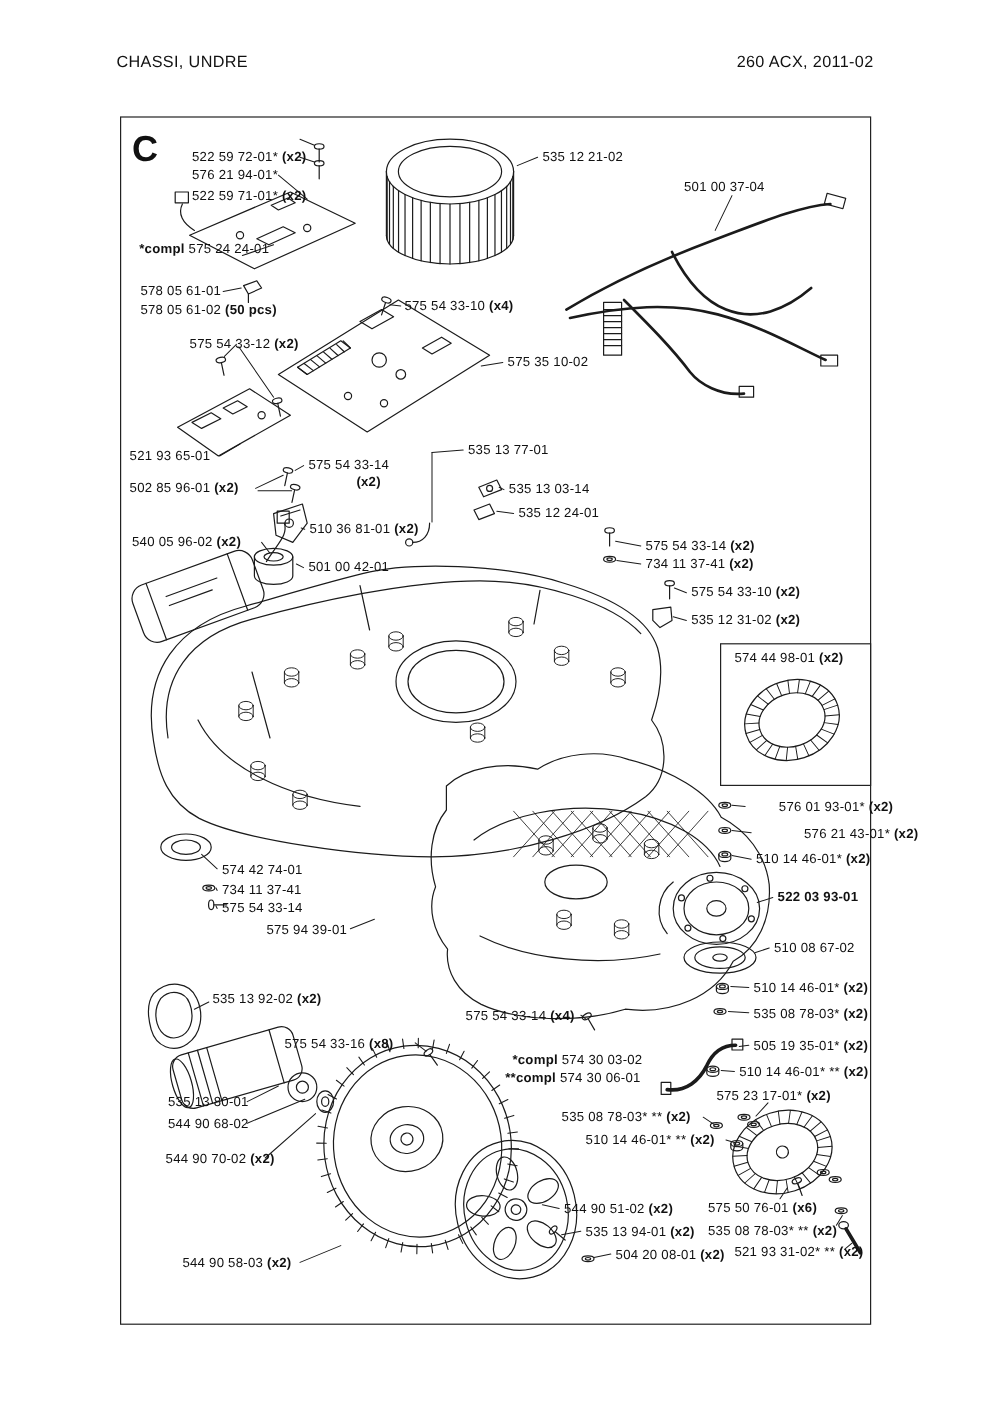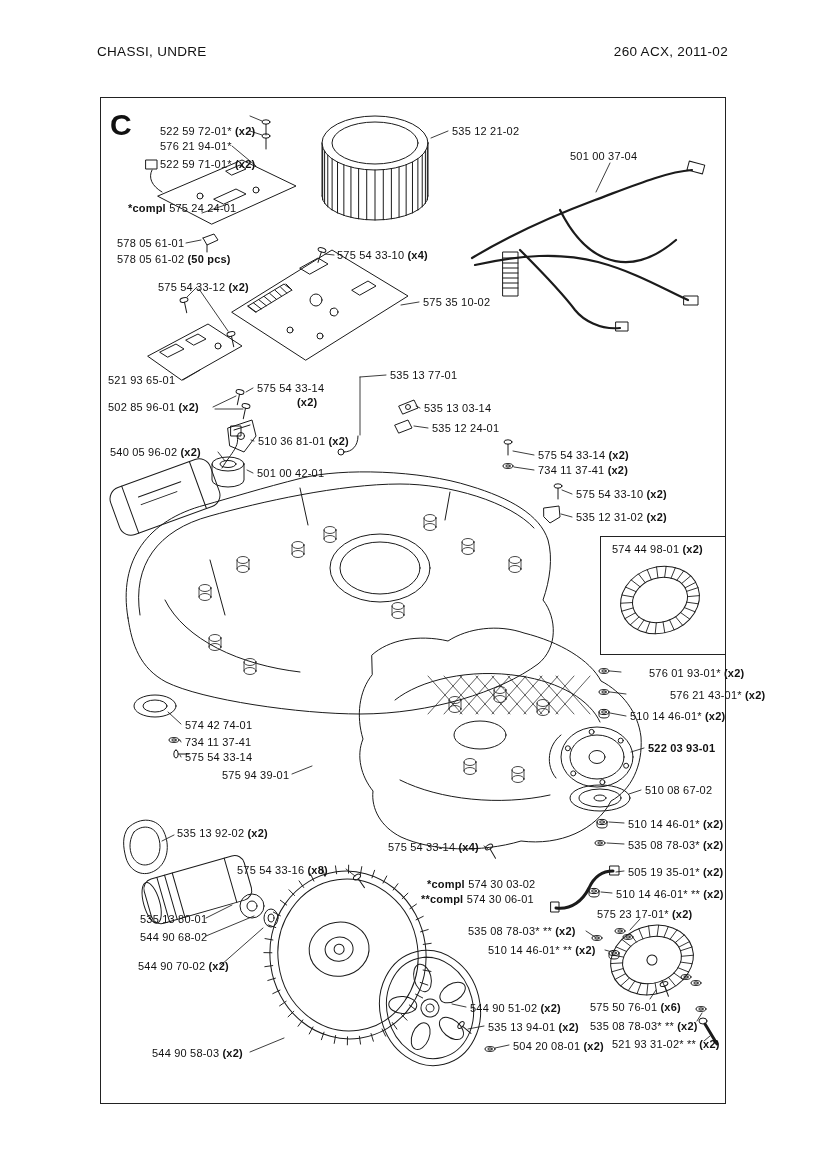--- a/index.html
+++ b/index.html
@@ -553,21 +553,21 @@
       <use href="#nut" transform="translate(594,891)"></use>
       <use href="#nut" transform="translate(614,953)"></use>
     </g>
   </g>
 </svg>
 
 <div id="labels-layer">
     <div class="part-label" style="left: 160px; top: 110px; margin-top: 48px;"><span>522 59 71-01* </span><b>(x2)</b></div>
     <div class="part-label" style="left: 160px; top: 125px;"><span>522 59 72-01* </span><b>(x2)</b></div>
     <div class="part-label" style="left: 160px; top: 140px;"><span>576 21 94-01*</span></div>
-    <div class="part-label" style="left: 128px; top: 202px; text-align: right;"><b>*compl </b><span>575 24 24-01</span></div>
+    <div class="part-label" style="left: 116px; top: 202px; text-align: right;"><b>*compl </b><span>575 24 24-01</span></div>
     <div class="part-label" style="left: 117px; top: 237px;"><span>578 05 61-01</span></div>
     <div class="part-label" style="left: 117px; top: 253px;"><span>578 05 61-02 </span><b>(50 pcs)</b></div>
     <div class="part-label" style="left: 110px; top: 281px; padding-left: 48px;"><span>575 54 33-12 </span><b>(x2)</b></div>
     <div class="part-label" style="left: 108px; top: 374px;"><span>521 93 65-01</span></div>
     <div class="part-label" style="left: 108px; top: 401px;"><span>502 85 96-01 </span><b>(x2)</b></div>
     <div class="part-label" style="left: 110px; top: 446px;"><span>540 05 96-02 </span><b>(x2)</b></div>
     <div class="part-label" style="left: 452px; top: 125px;"><span>535 12 21-02</span></div>
     <div class="part-label" style="left: 570px; top: 150px;"><span>501 00 37-04</span></div>
     <div class="part-label" style="left: 337px; top: 249px;"><span>575 54 33-10 </span><b>(x4)</b></div>
     <div class="part-label" style="left: 423px; top: 296px;"><span>575 35 10-02</span></div>

